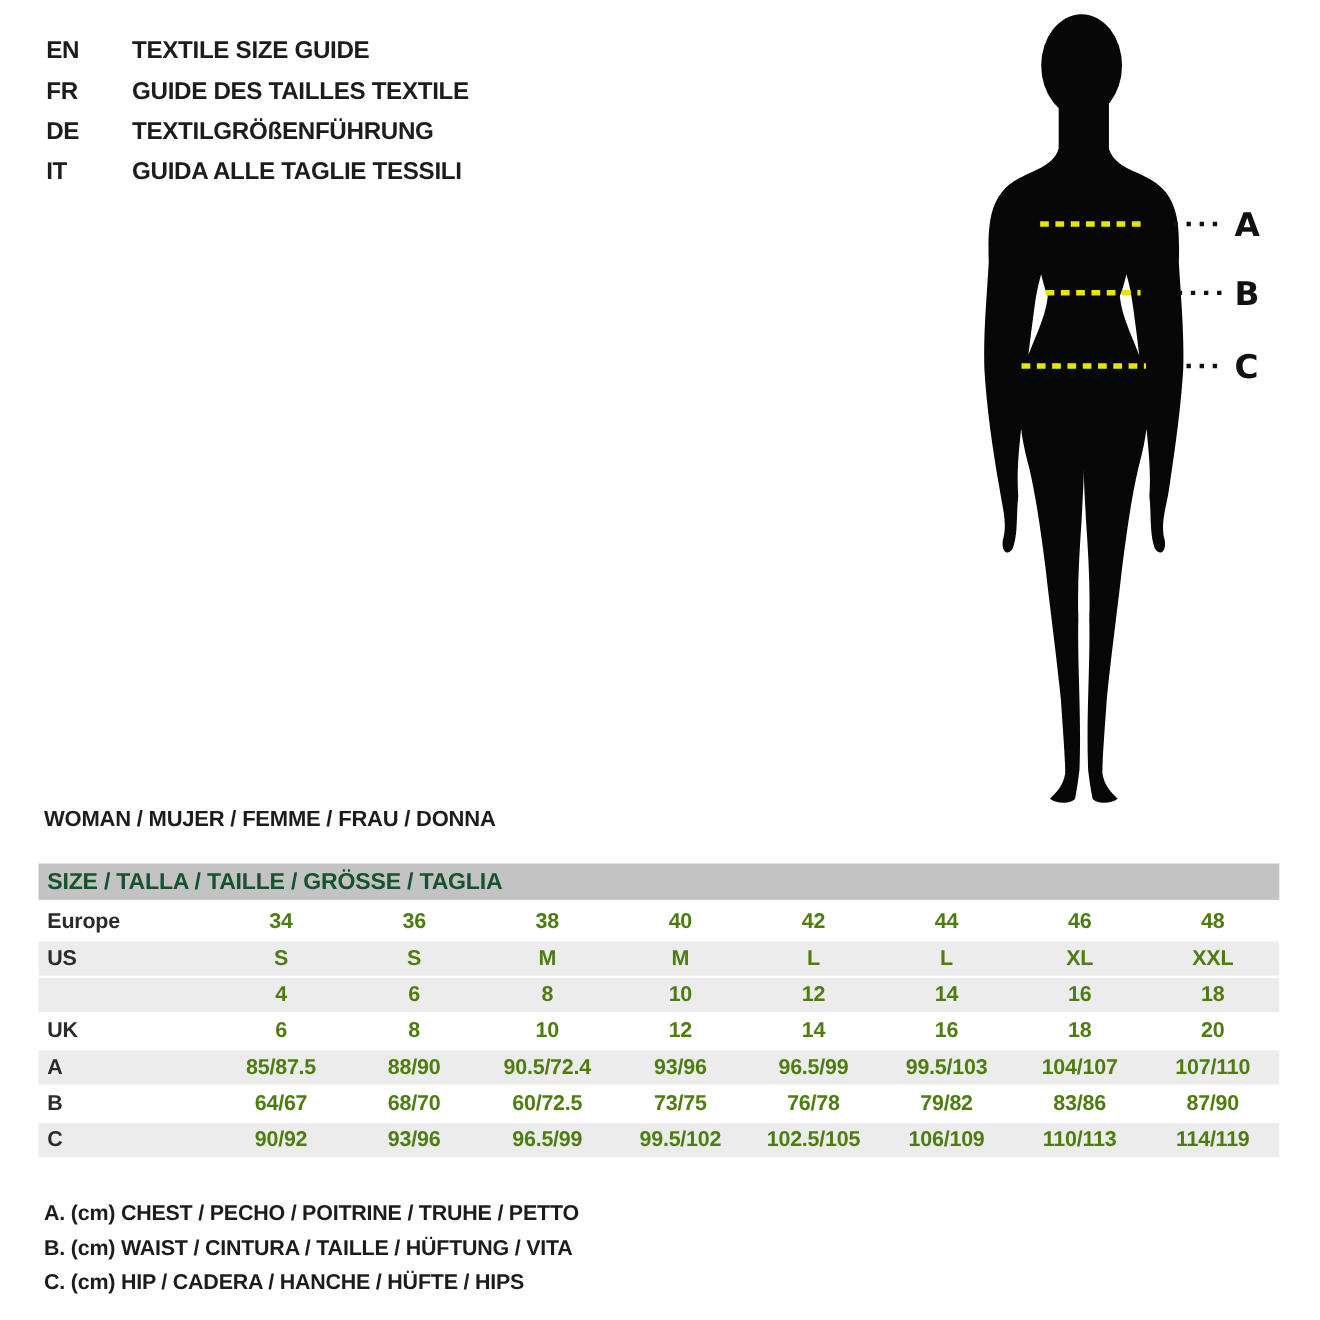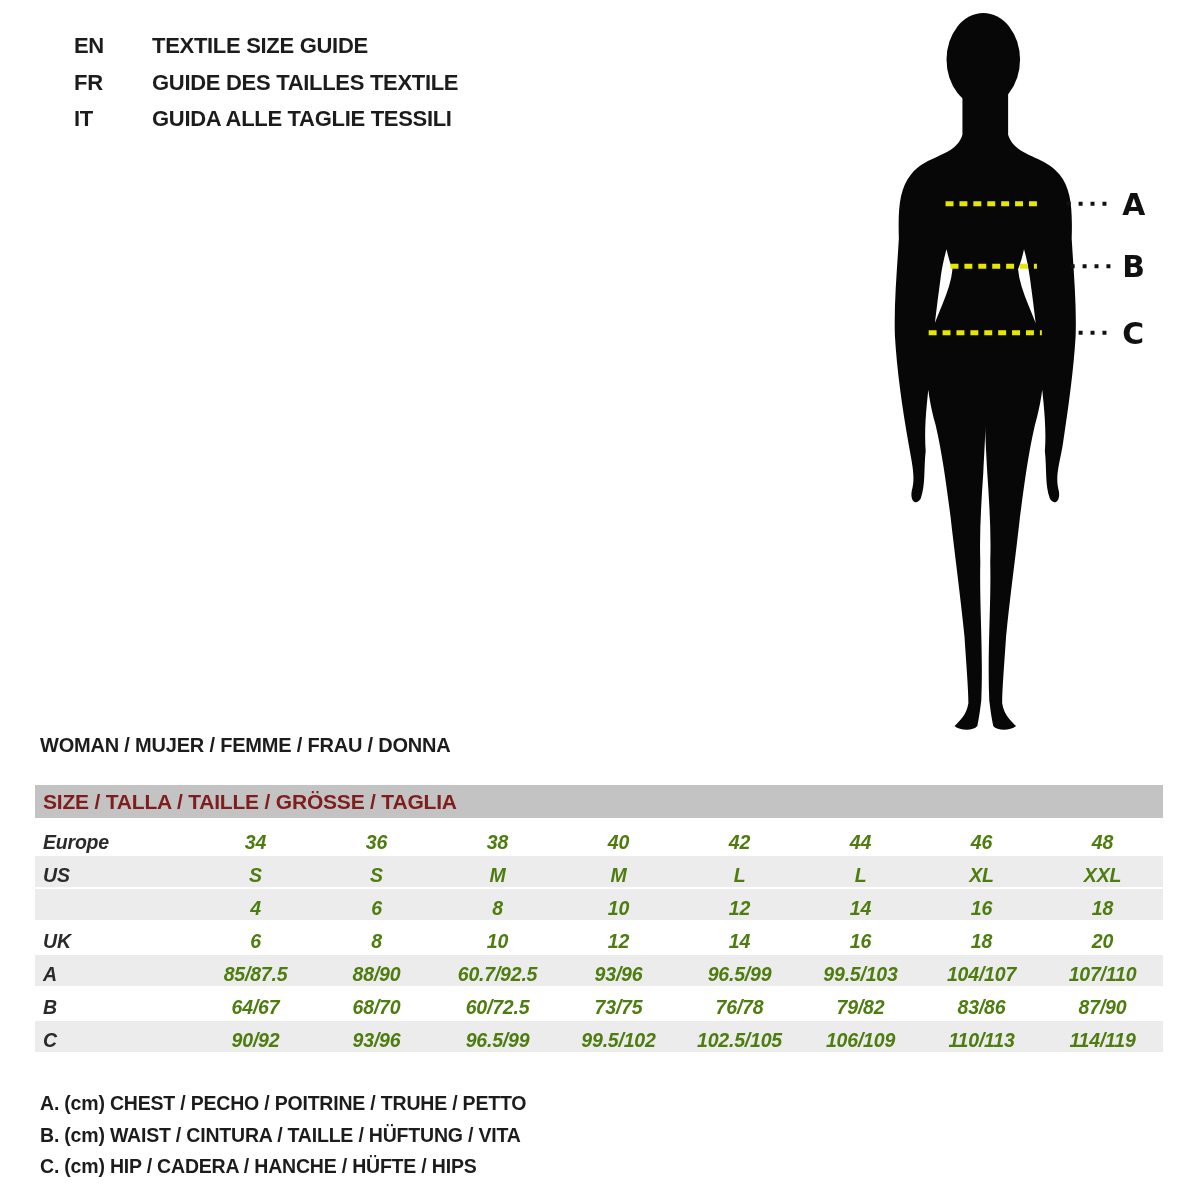--- a/index.html
+++ b/index.html
@@ -6,40 +6,40 @@
   body{
     width:1200px;height:1200px;position:relative;background:#ffffff;
     font-family:"Liberation Sans", sans-serif;color:var(--text,#1c1c1c);
     overflow:hidden;
   }
   .abs{position:absolute;}
 
   
   .lang-block{left:42px;top:28px;}
   .lang-row{display:flex;align-items:center;height:36.5px;}
-  .lang-code{width:78px;font-weight:bold;font-size:22px;letter-spacing:-0.3px;margin-left:32px;}
+  .lang-code{width:78px;font-weight:bold;font-size:22px;letter-spacing:-0.3px;}
   .lang-label{font-weight:bold;font-size:22px;letter-spacing:-0.3px;white-space:nowrap;}
 
   
   .figure{left:865px;top:8px;width:320px;height:725px;}
   .marker-letter{
     font-family:"DejaVu Sans", sans-serif;font-weight:bold;font-size:30px;fill:#111;
   }
 
   
   .section-title{left:40px;top:734px;font-weight:bold;font-size:20px;letter-spacing:-0.2px;}
 
   
   .size-table{left:35px;top:785px;width:1128px;}
   .thead{
     height:33px;line-height:33px;background:var(--header-bg,#c3c3c3);
-    font-weight:bold;font-size:21px;letter-spacing:-0.2px;color:#7f1d1d;
+    font-weight:bold;font-size:21px;letter-spacing:-0.2px;color:#14532d;
     padding-left:8px;box-sizing:border-box;margin-bottom:5px;
   }
-  .trow{display:flex;align-items:flex-end;height:31px;margin-bottom:2px;font-style:italic;}
+  .trow{display:flex;align-items:center;height:31px;margin-bottom:2px;}
   .trow.shade{background:var(--row-shade,#ececec);}
   .tlabel{
     width:160px;box-sizing:border-box;padding-left:8px;text-align:left;
     font-weight:bold;font-size:19.5px;letter-spacing:-0.2px;color:#2b2b2b;
   }
   .tcell{
     width:121px;text-align:center;font-weight:bold;font-size:19.5px;
     letter-spacing:-0.2px;color:#4d7c0f;white-space:nowrap;
   }
 
@@ -52,20 +52,24 @@
 <body style="--header-bg: #c3c3c3; --row-shade: #ececec; --text: #1c1c1c;">
 
 <div class="abs lang-block" id="langBlock">
     <div class="lang-row">
       <span class="lang-code">EN</span>
       <span class="lang-label">TEXTILE SIZE GUIDE</span>
     </div>
     <div class="lang-row">
       <span class="lang-code">FR</span>
       <span class="lang-label">GUIDE DES TAILLES TEXTILE</span>
+    </div>
+    <div class="lang-row">
+      <span class="lang-code">DE</span>
+      <span class="lang-label">TEXTILGRÖßENFÜHRUNG</span>
     </div>
     <div class="lang-row">
       <span class="lang-code">IT</span>
       <span class="lang-label">GUIDA ALLE TAGLIE TESSILI</span>
     </div>
   </div>
 
 <div class="abs figure">
   <svg width="320" height="725" viewBox="0 0 320 730" xmlns="http://www.w3.org/2000/svg">
     <g fill="#070707">
@@ -183,21 +187,21 @@
         <div class="tcell">12</div>
         <div class="tcell">14</div>
         <div class="tcell">16</div>
         <div class="tcell">18</div>
         <div class="tcell">20</div>
       </div>
       <div class="trow shade">
         <div class="tlabel">A</div>
         <div class="tcell">85/87.5</div>
         <div class="tcell">88/90</div>
-        <div class="tcell">60.7/92.5</div>
+        <div class="tcell">90.5/72.4</div>
         <div class="tcell">93/96</div>
         <div class="tcell">96.5/99</div>
         <div class="tcell">99.5/103</div>
         <div class="tcell">104/107</div>
         <div class="tcell">107/110</div>
       </div>
       <div class="trow">
         <div class="tlabel">B</div>
         <div class="tcell">64/67</div>
         <div class="tcell">68/70</div>

